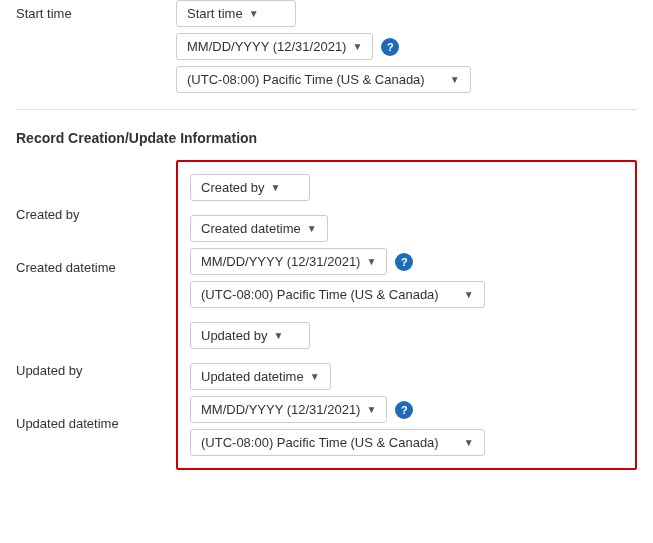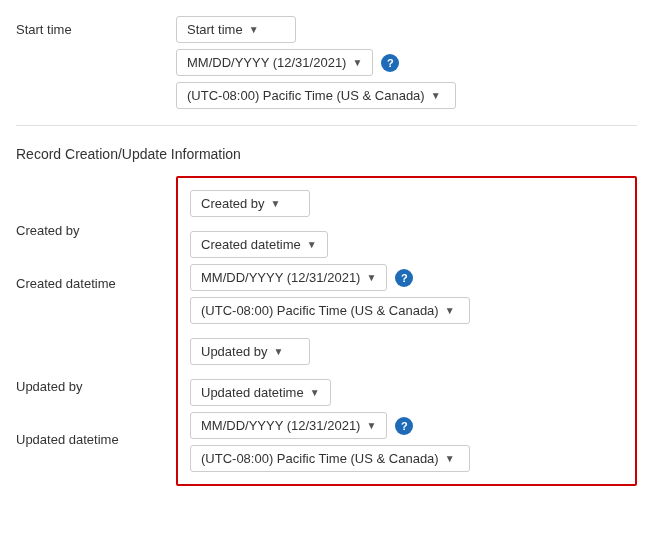--- a/index.html
+++ b/index.html
@@ -11,21 +11,21 @@
     body {
       font-family: 'Segoe UI', Arial, sans-serif;
       font-size: 13px;
       color: #333;
       background: #fff;
       width: 653px;
       min-height: 543px;
     }
 
     .page-container {
-      padding: 16px 16px;
+      padding: 0 16px;
     }
 
     
     .start-time-section {
       display: flex;
       align-items: flex-start;
       margin-bottom: 20px;
       padding-bottom: 16px;
       border-bottom: 1px solid #e0e0e0;
     }
@@ -65,40 +65,41 @@
     }
 
     .dropdown-row {
       display: flex;
       align-items: center;
       gap: 8px;
     }
 
     .dropdown-wide {
       min-width: 280px;
+      gap: 19px;
     }
 
     .help-icon {
       display: inline-flex;
       align-items: center;
       justify-content: center;
       width: 18px;
       height: 18px;
       background: #1e6bb8;
       color: #fff;
       border-radius: 50%;
       font-size: 11px;
       font-weight: bold;
       cursor: pointer;
     }
 
     
     .section-heading {
       font-size: 14px;
-      font-weight: 400;
+      font-weight: 700;
       color: #333;
       margin-bottom: 14px;
     }
 
     
     .red-border-container {
       border: 2px solid #cc0000;
       border-radius: 2px;
       padding: 12px;
       flex: 1;

